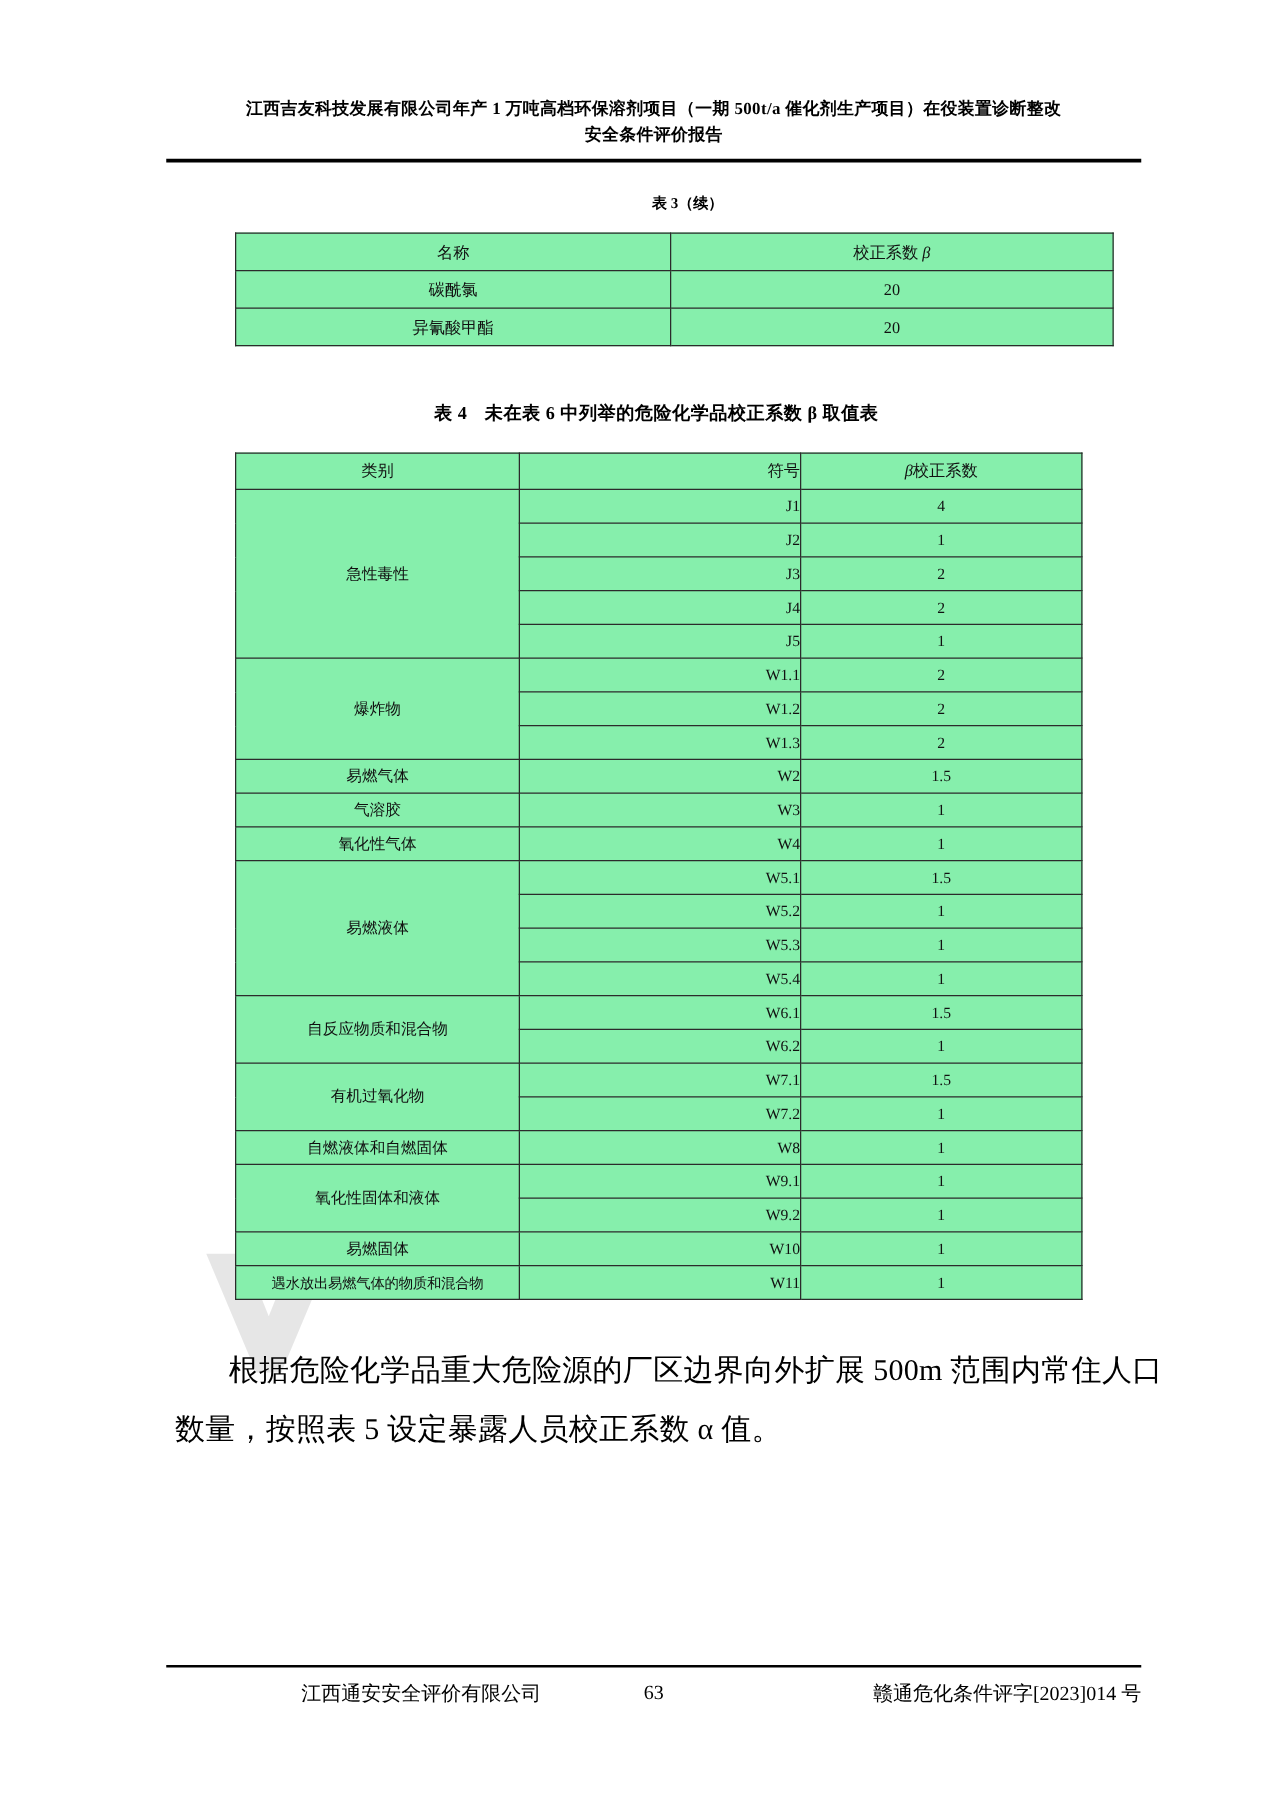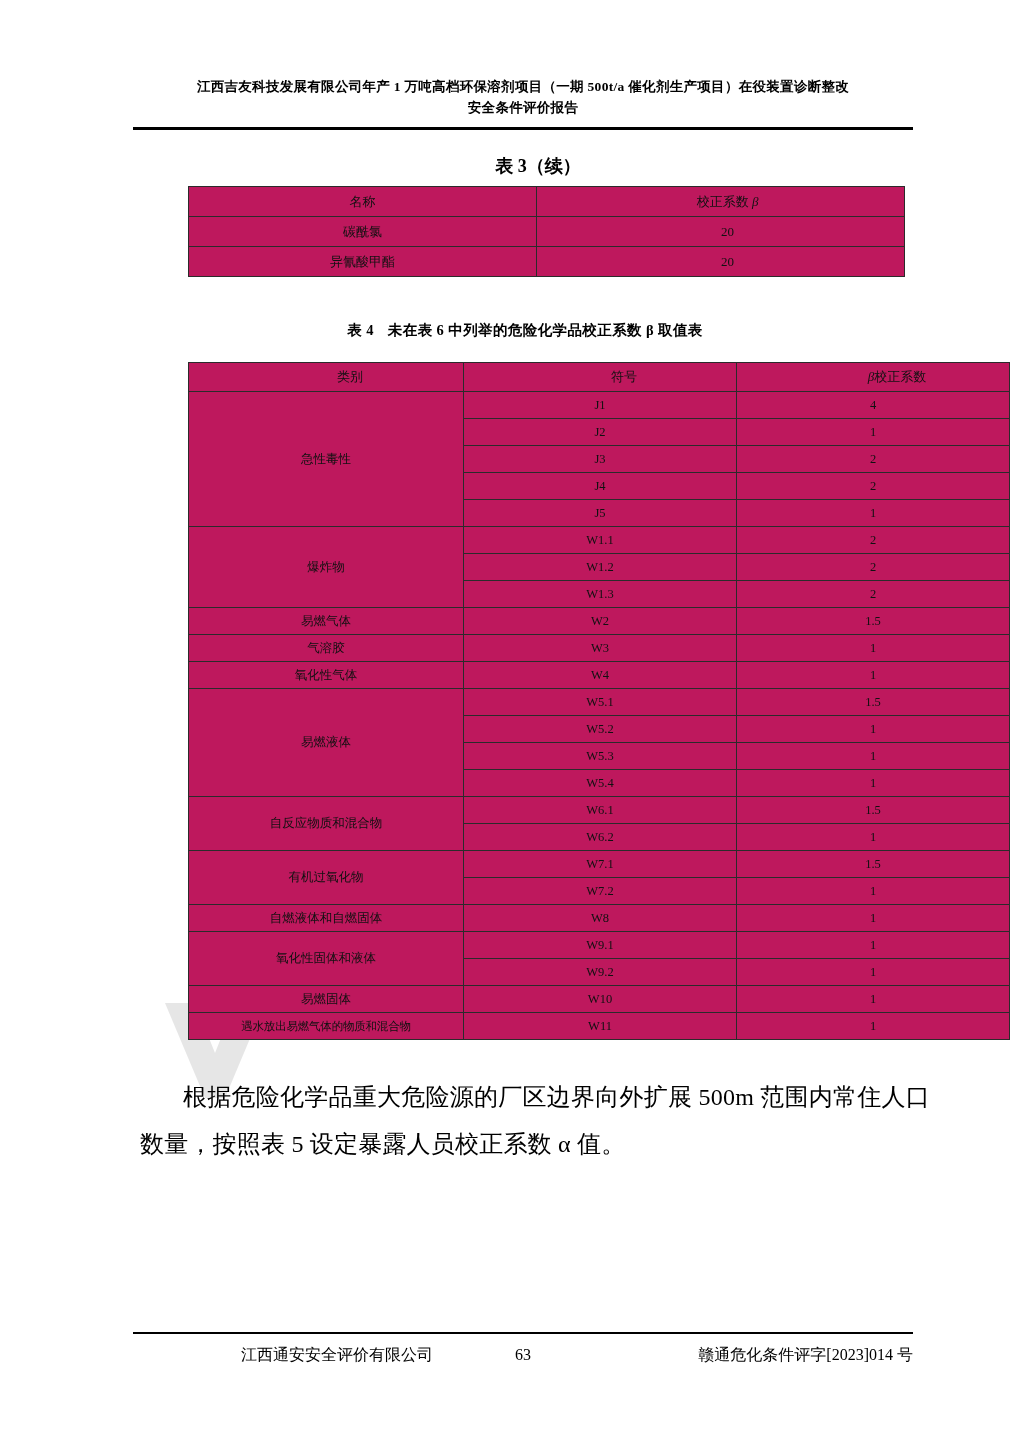--- a/index.html
+++ b/index.html
@@ -56,40 +56,40 @@
   }
 
   
   .tbl-caption {
     position: absolute;
     text-align: center;
     font-weight: bold;
     color: #000;
   }
   #caption-t3 {
-    left: 188px;
+    left: 200px;
     top: 144px;
     width: 700px;
-    font-size: 18px;
+    font-size: 12px;
   }
   #caption-t4 {
     left: 188px;
     top: 311px;
     width: 674px;
     font-size: 14.5px;
     letter-spacing: 0.4px;
   }
   .cap-gap { display: inline-block; width: 14px; }
 
   
   table.doc-table {
     position: absolute;
     border-collapse: collapse;
     table-layout: fixed;
-    background: #be185d;
+    background: #86efac;
   }
   table.doc-table td,
   table.doc-table th {
     border: 1px solid #2b2b2b;
     text-align: center;
     vertical-align: middle;
     font-weight: normal;
     color: #111;
     padding: 0;
   }
@@ -98,36 +98,36 @@
   #table3 {
     left: 188px;
     top: 176px;
     width: 700px;
   }
   #table3 td {
     height: 29px;
     font-size: 13px;
   }
   #table3 .c-name { width: 347px; }
-  #table3 .c-val  { width: 353px; padding-left: 14px; }
+  #table3 .c-val  { width: 353px; }
 
   
   #table4 {
     left: 188px;
     top: 352px;
     width: 674px;
   }
   #table4 td {
     height: 26px;
     font-size: 12.5px;
   }
   #table4 .c-cat { width: 226px; }
-  #table4 .c-sym { width: 224px; font-family: "Liberation Serif", serif; }
+  #table4 .c-sym { width: 224px; font-family: "Liberation Serif", serif; text-align: right; }
   #table4 .c-beta { width: 224px; }
-  #table4 tr.hdr td { height: 28px; font-size: 13px; padding-left: 48px; }
+  #table4 tr.hdr td { height: 28px; font-size: 13px; }
   #table4 td.cat-cell { font-size: 12.5px; }
   #table4 td.cat-narrow { font-size: 11.5px; letter-spacing: -0.2px; }
 
   .beta-i {
     font-style: italic;
     font-family: "Liberation Serif", serif;
   }
 
   
   .body-para {

